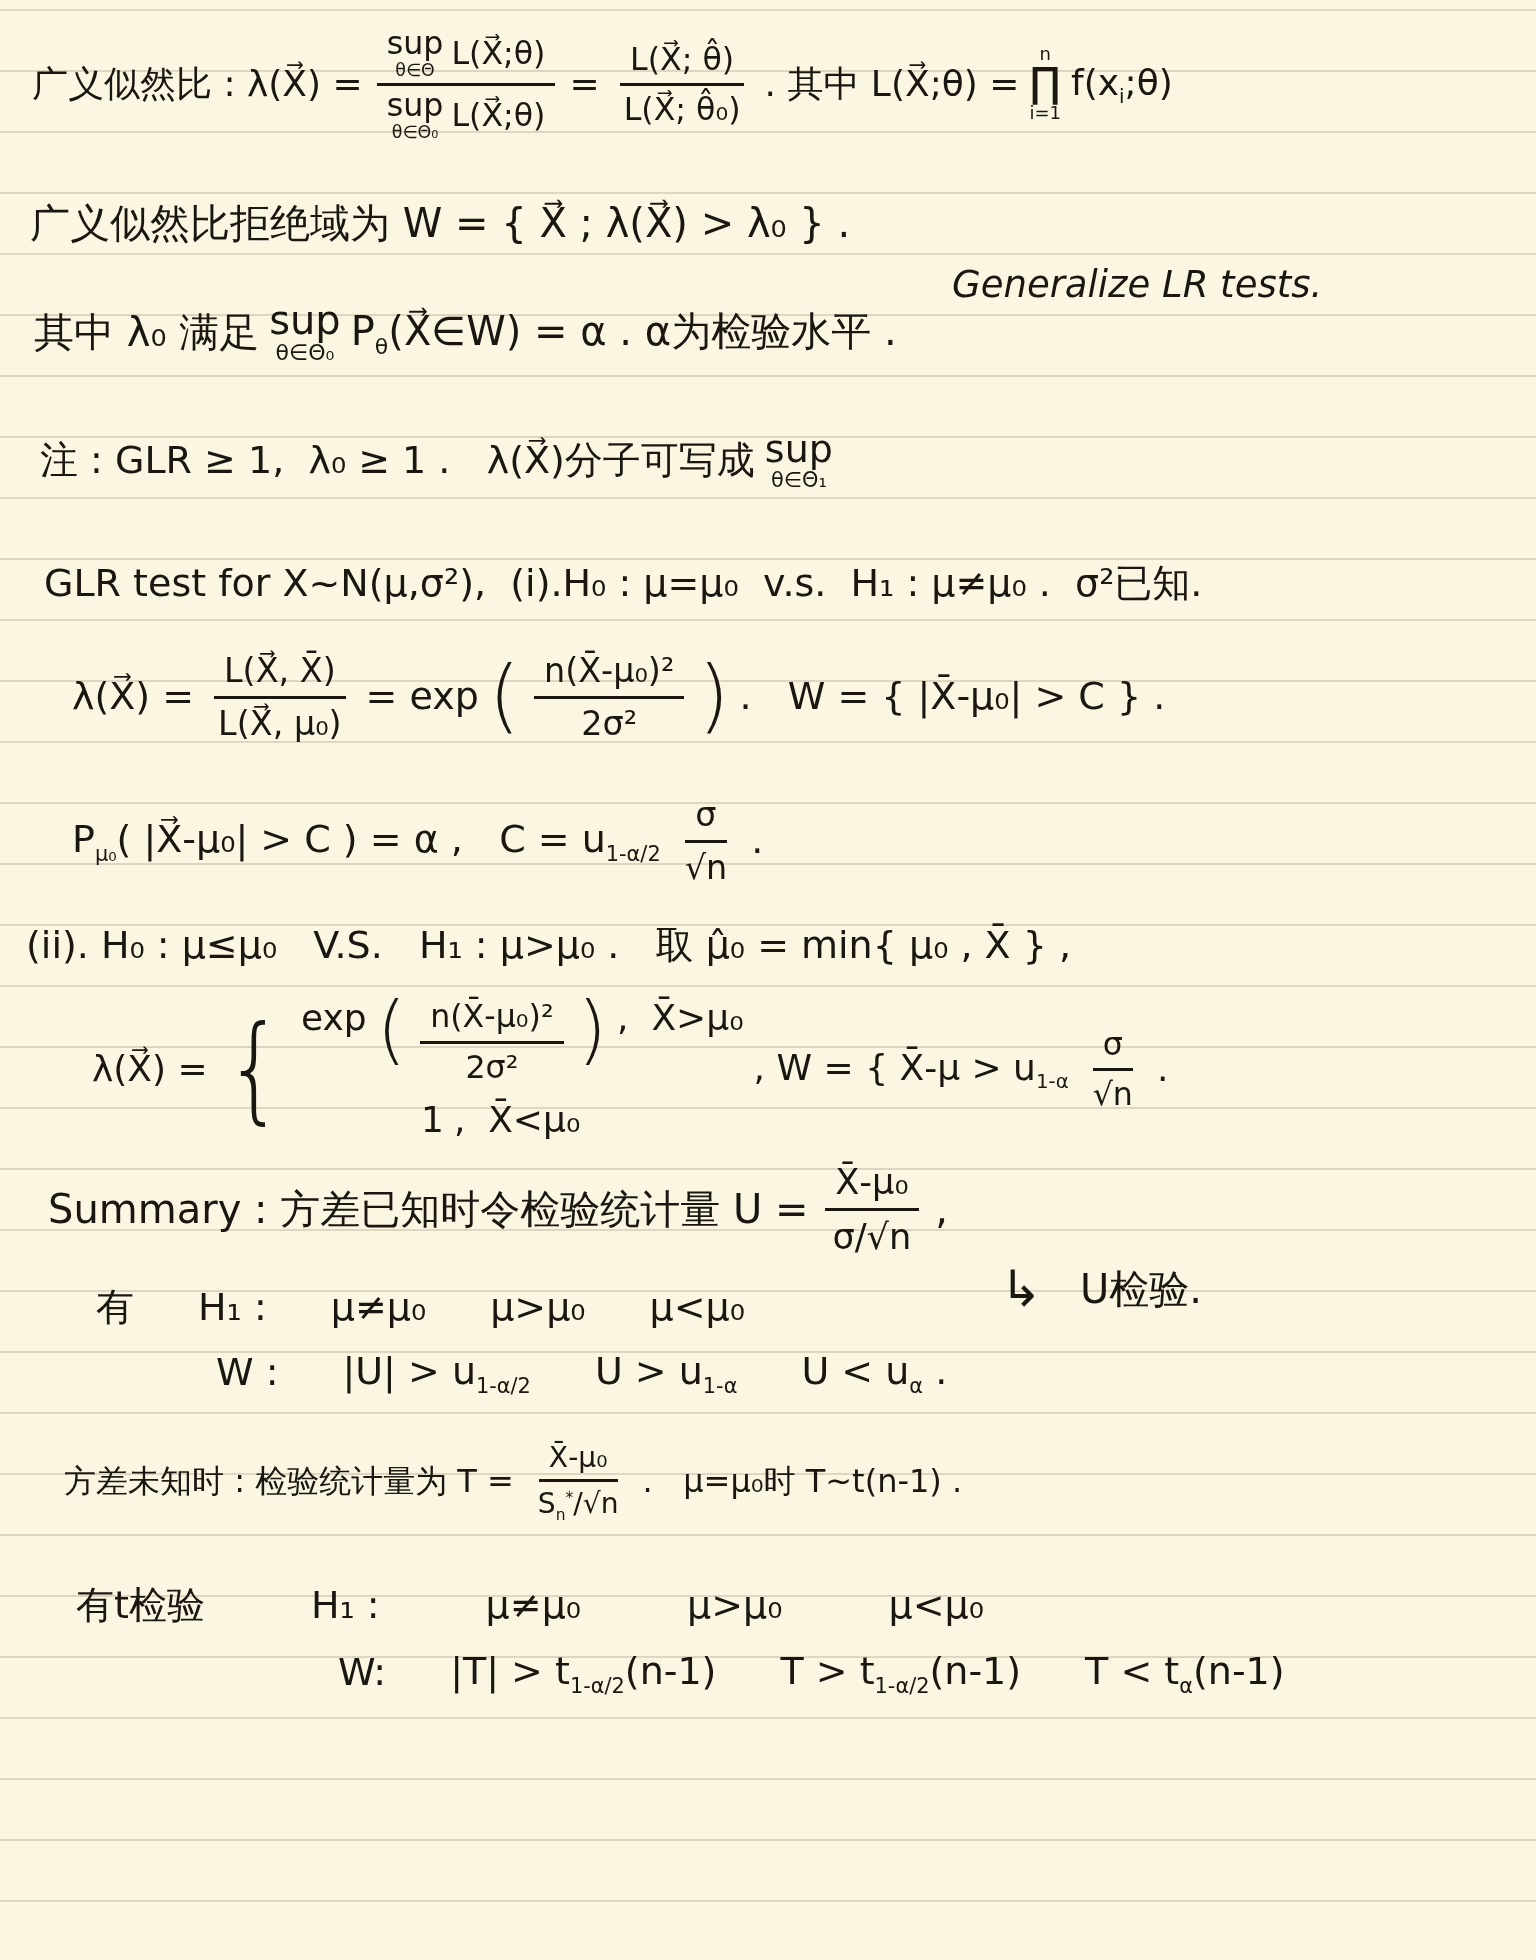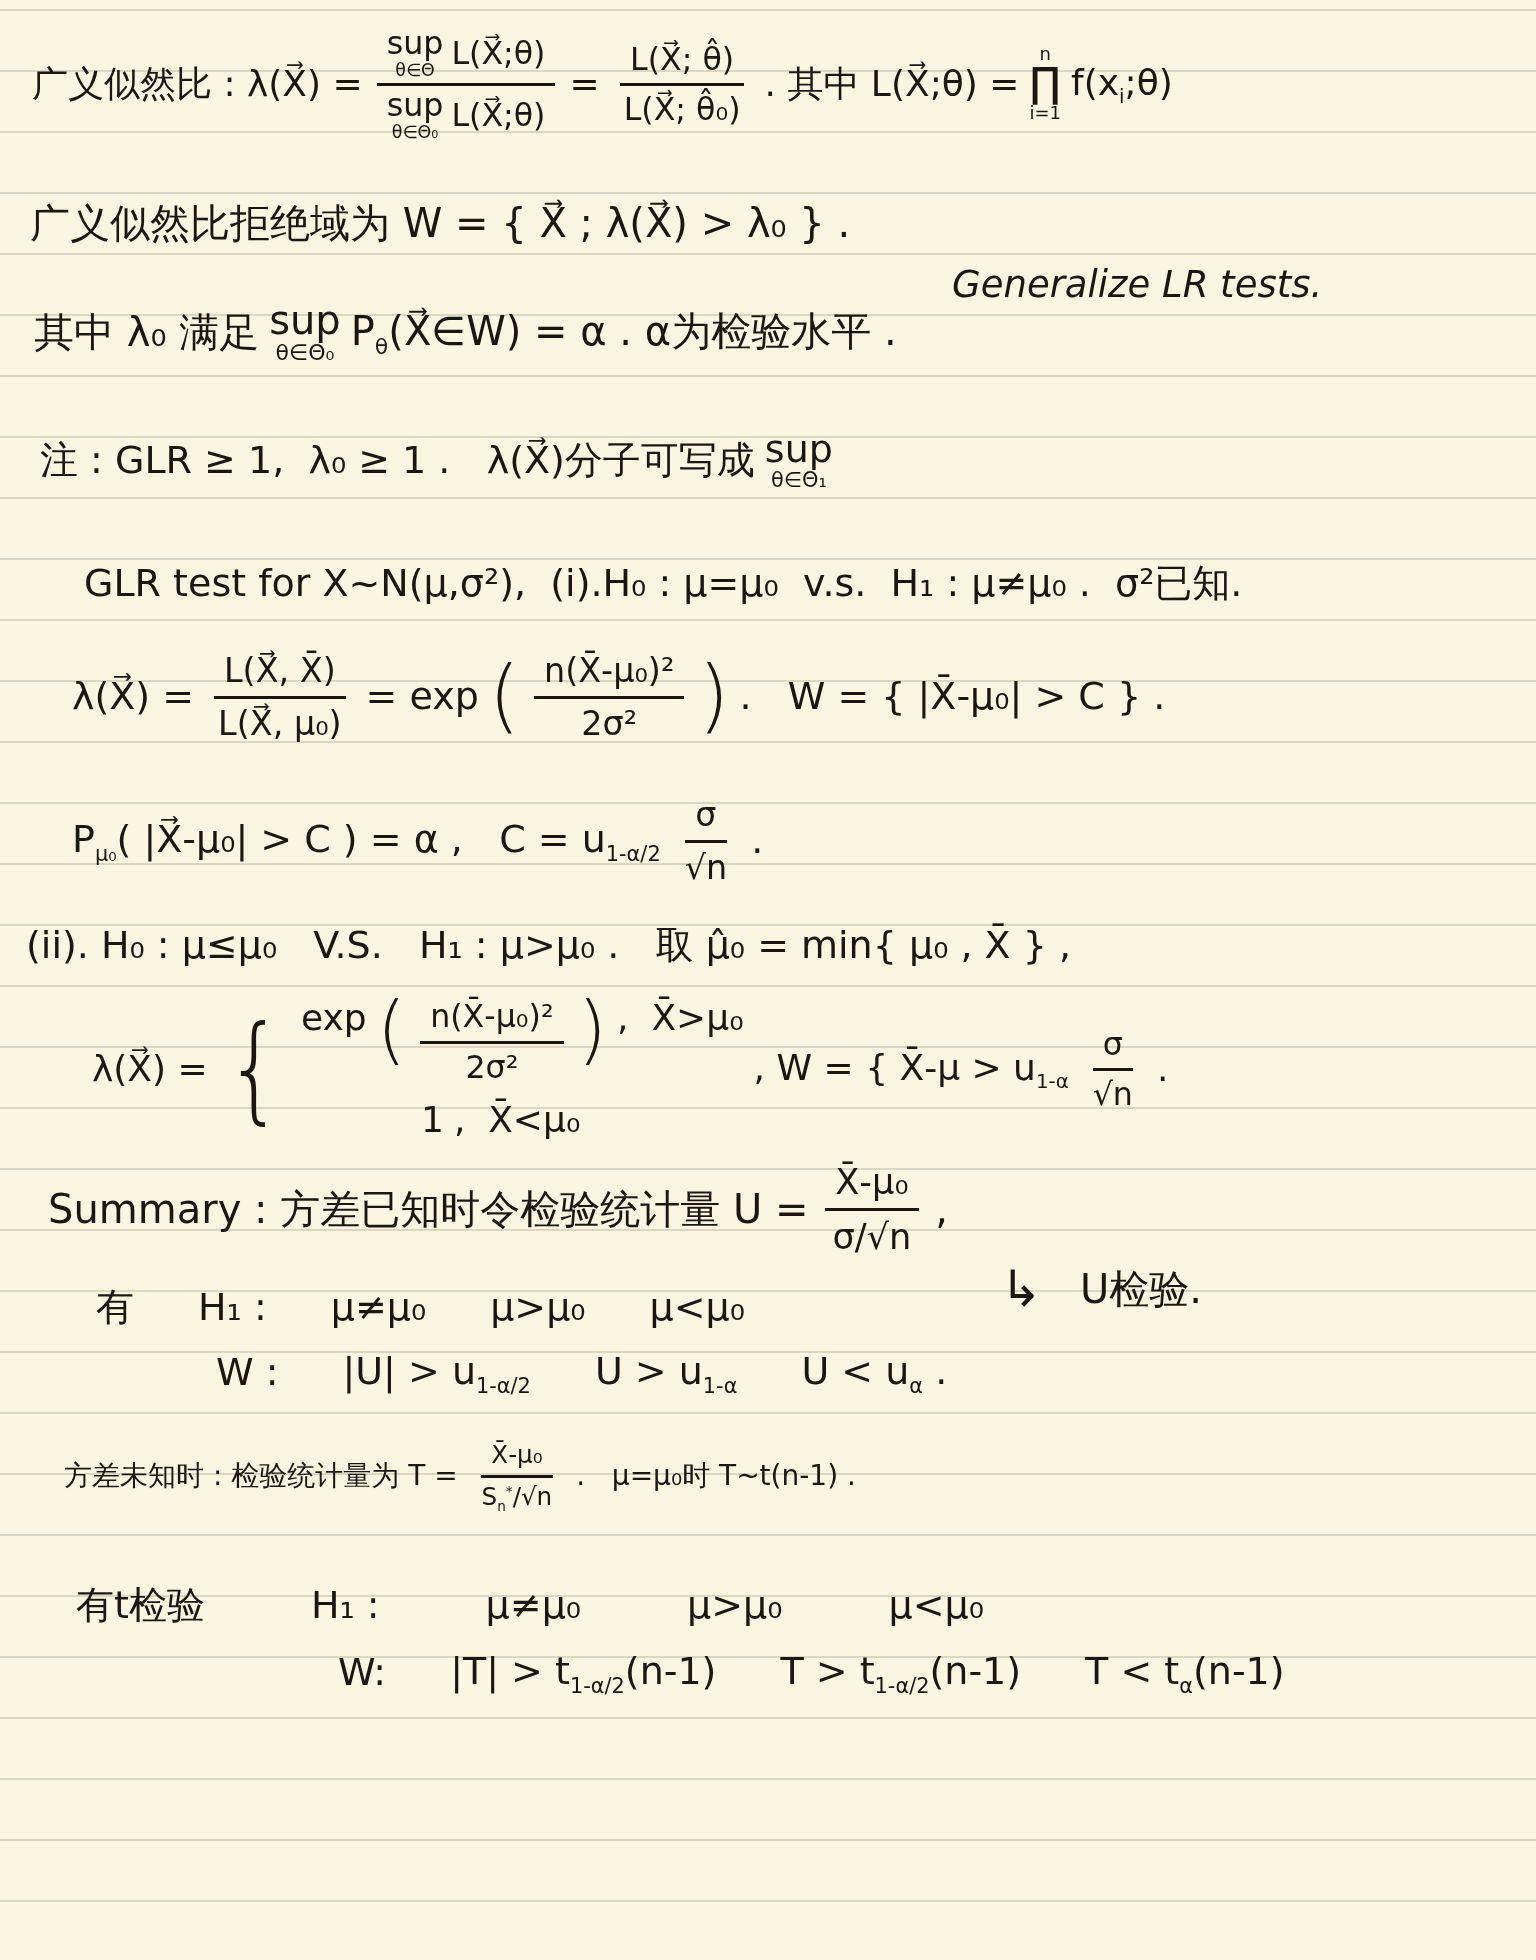--- a/index.html
+++ b/index.html
@@ -100,21 +100,21 @@
   </div>
 
   <div class="row" style="left:40px;top:430px;font-size:38px;">
     <span>注 : GLR ≥ 1,  λ₀ ≥ 1 .   λ(X⃗)分子可写成</span>
     <span class="stack">
       <span class="op">sup</span>
       <span class="under">θ∈Θ₁</span>
     </span>
   </div>
 
-  <div class="row" style="left:44px;top:560px;font-size:38px;margin-left:40px;">
+  <div class="row" style="left:44px;top:560px;font-size:38px;">
     <span>GLR test for X~N(μ,σ²),  (i).H₀ : μ=μ₀  v.s.  H₁ : μ≠μ₀ .  σ²已知.</span>
   </div>
 
   <div class="row" style="left:72px;top:648px;font-size:38px;">
     <span>λ(X⃗) =</span>
     <span class="frac">
       <span class="num"><span>L(X⃗, X̄)</span></span>
       <span class="den"><span>L(X⃗, μ₀)</span></span>
     </span>
     <span>= exp</span>
@@ -189,21 +189,21 @@
     <span>μ&lt;μ₀</span>
   </div>
 
   <div class="row cols38" style="left:216px;top:1348px;font-size:38px;">
     <span>W :</span>
     <span><span>|U| &gt; u</span><sub class="sb">1-α/2</sub><span></span></span>
     <span><span>U &gt; u</span><sub class="sb">1-α</sub><span></span></span>
     <span><span>U &lt; u</span><sub class="sb">α</sub><span> .</span></span>
   </div>
 
-  <div class="row" style="left:64px;top:1438px;font-size:28px;">
+  <div class="row" style="left:64px;top:1438px;font-size:32px;">
     <span>方差未知时 : 检验统计量为 T =</span>
     <span class="frac">
       <span class="num"><span>X̄-μ₀</span></span>
       <span class="den"><span><span>S</span><sub class="sb">n</sub><sup class="sp">*</sup><span>/√n</span></span></span>
     </span>
     <span>.   μ=μ₀时 T~t(n-1) .</span>
   </div>
 
   <div class="row cols90" style="left:76px;top:1582px;font-size:38px;">
     <span>有t检验</span>

